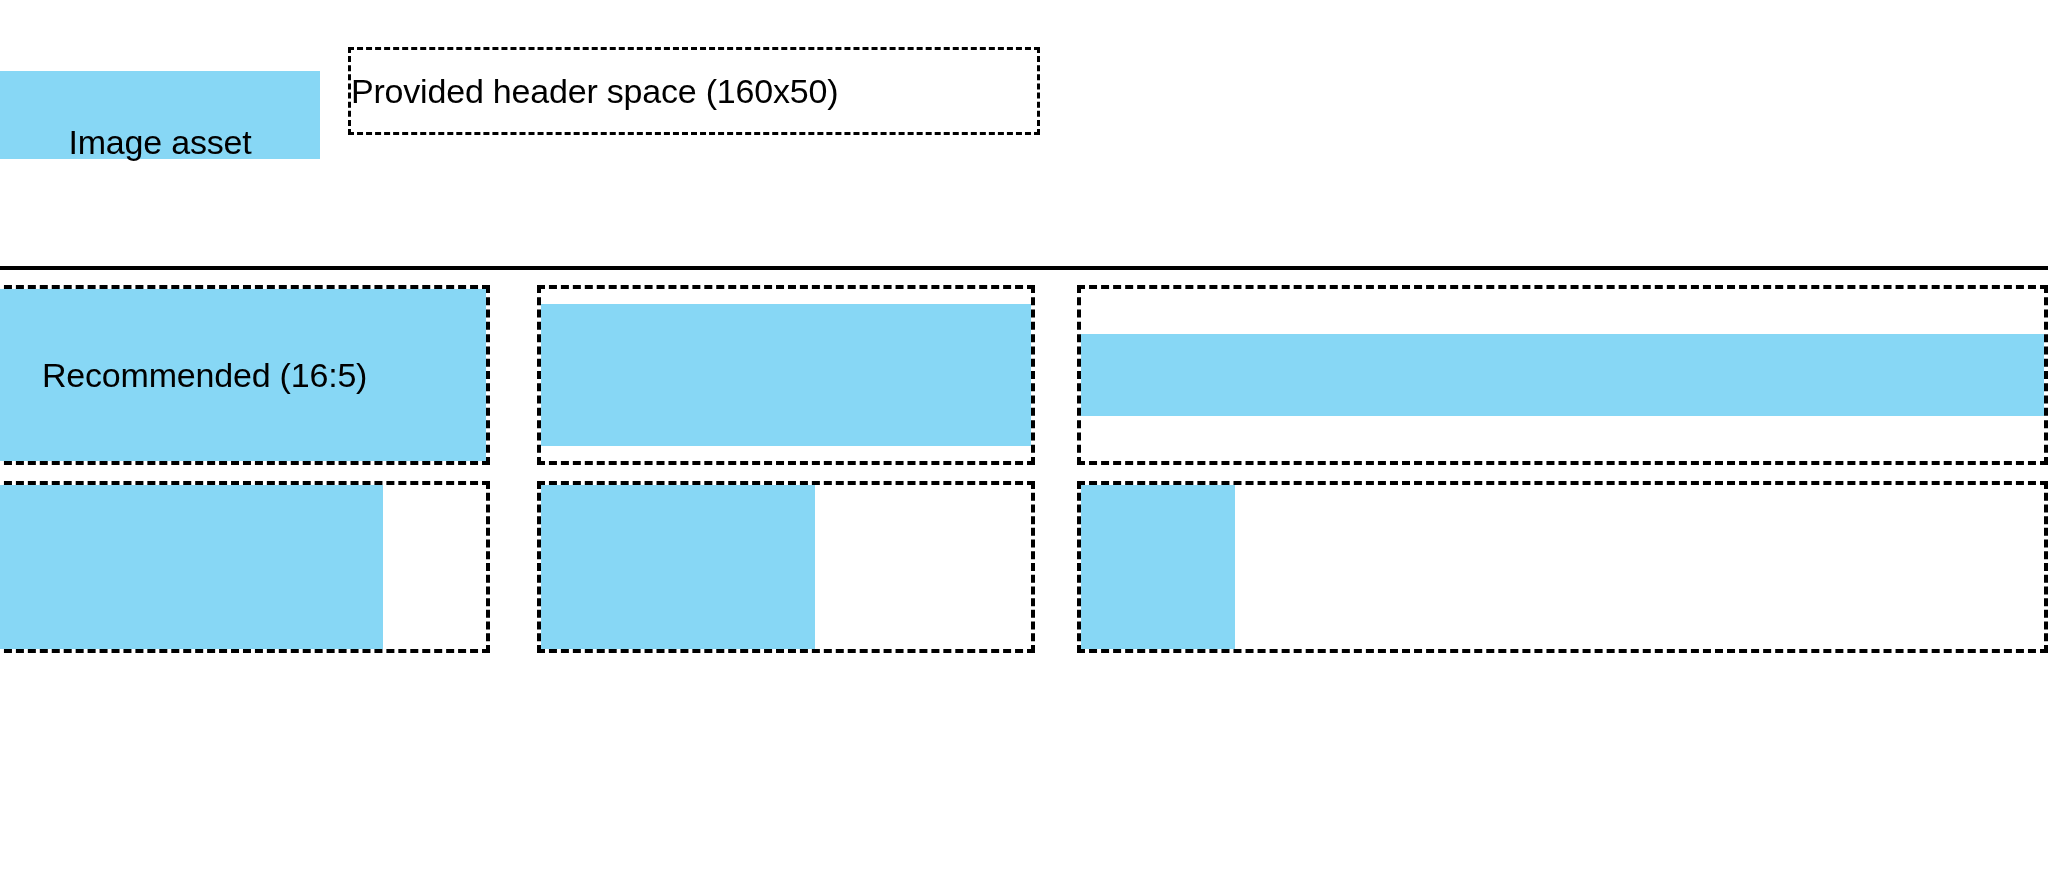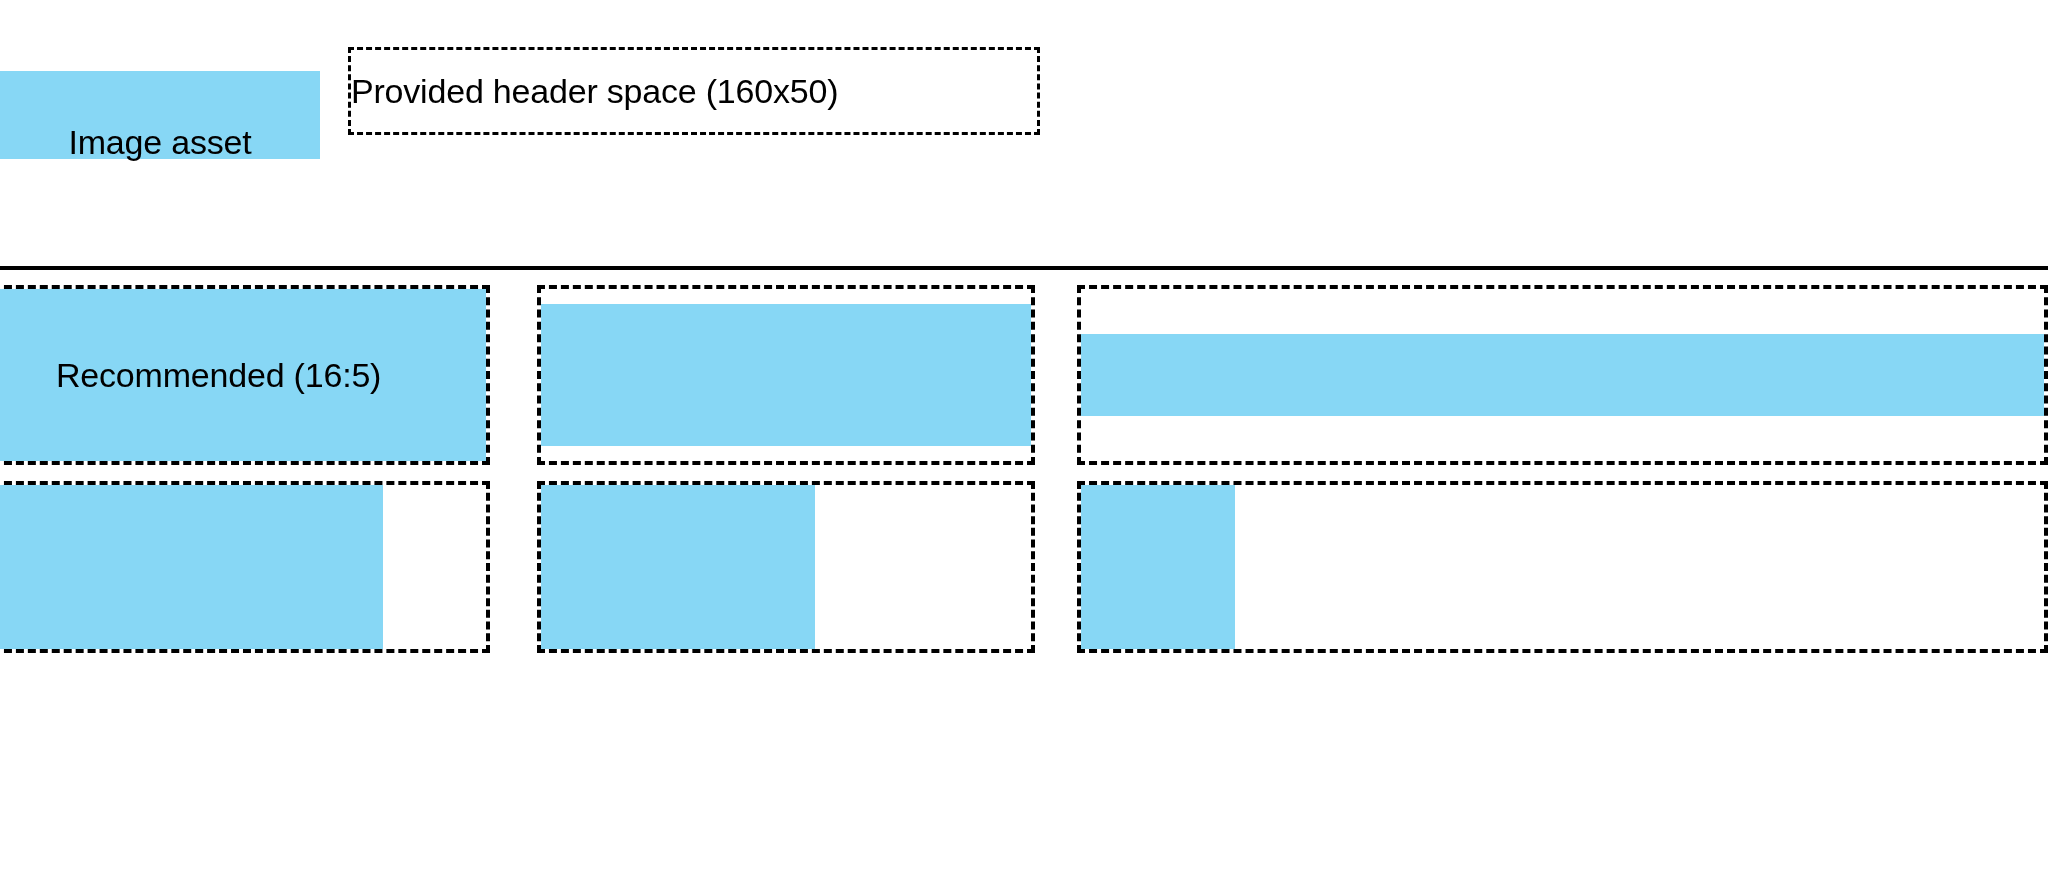--- a/index.html
+++ b/index.html
@@ -98,21 +98,21 @@
     overflow: hidden;
   }
 
   .sample .fill {
     position: absolute;
     background: #87d7f5;
   }
 
   .sample .sample-label {
     position: absolute;
-    left: 60px;
+    left: 46px;
     top: 50%;
     transform: translateY(-50%);
     font-size: 34px;
     letter-spacing: -0.2px;
     line-height: 1;
     color: #000;
     white-space: nowrap;
     z-index: 2;
   }
 

